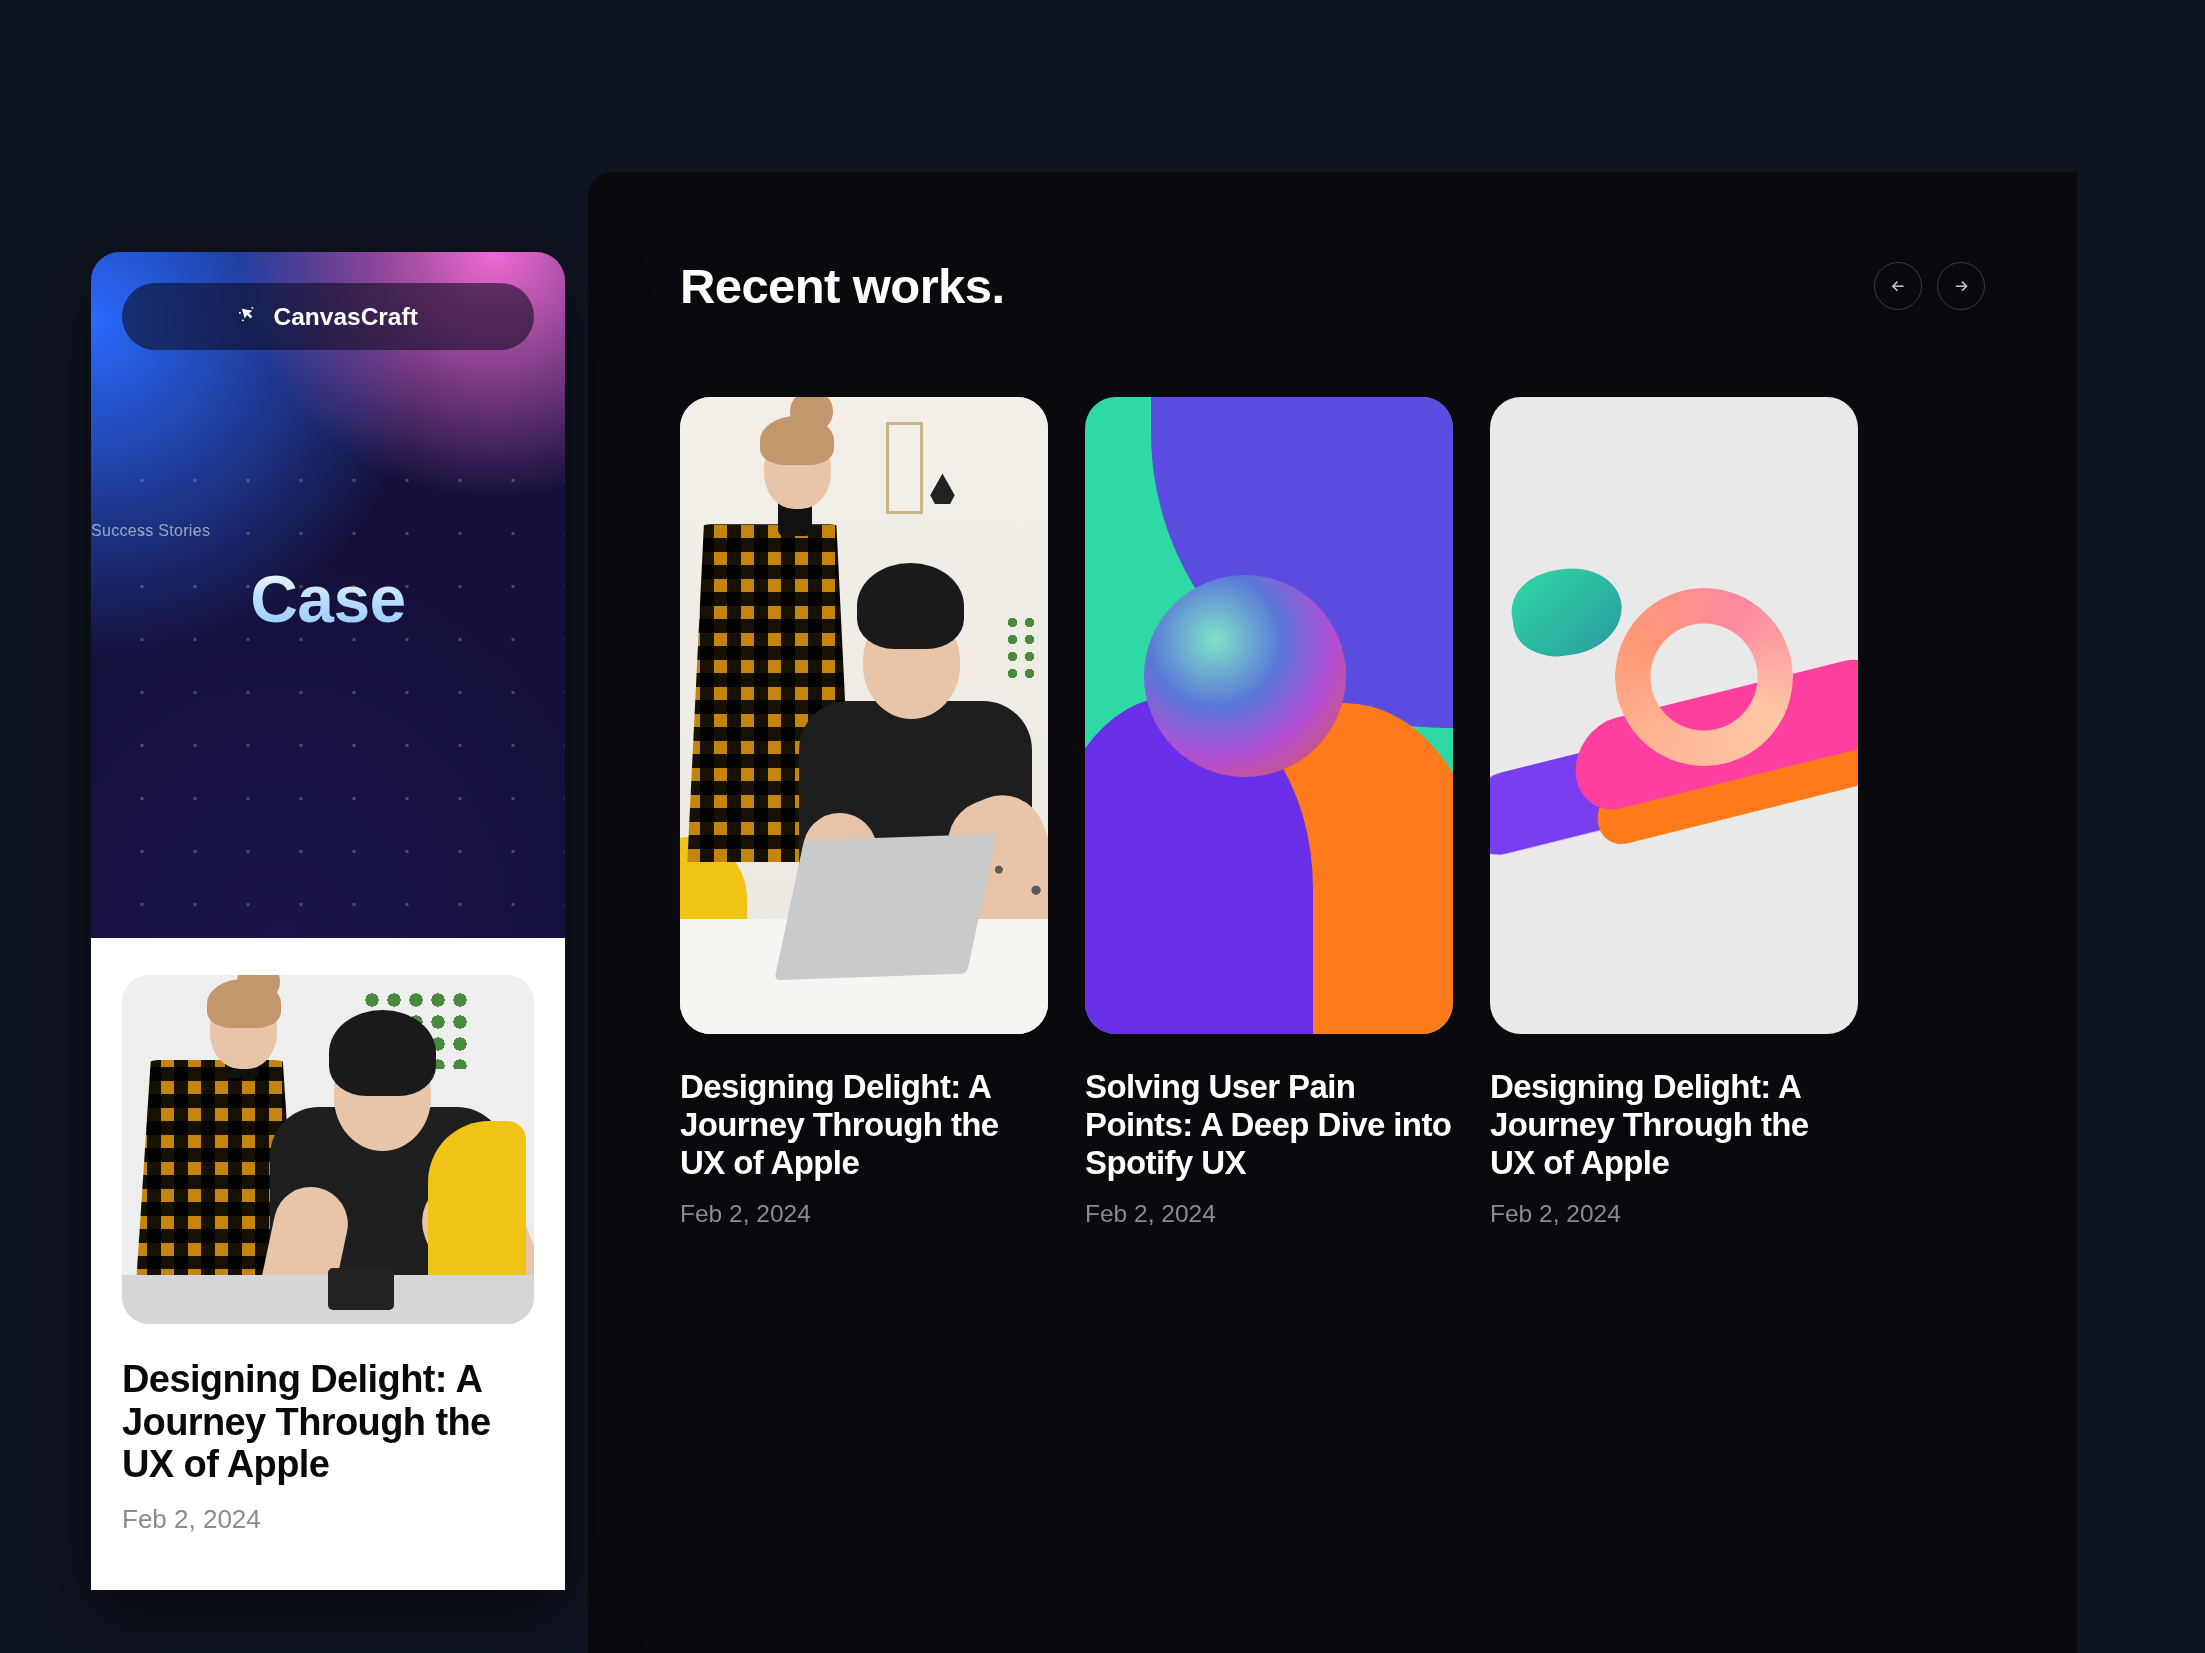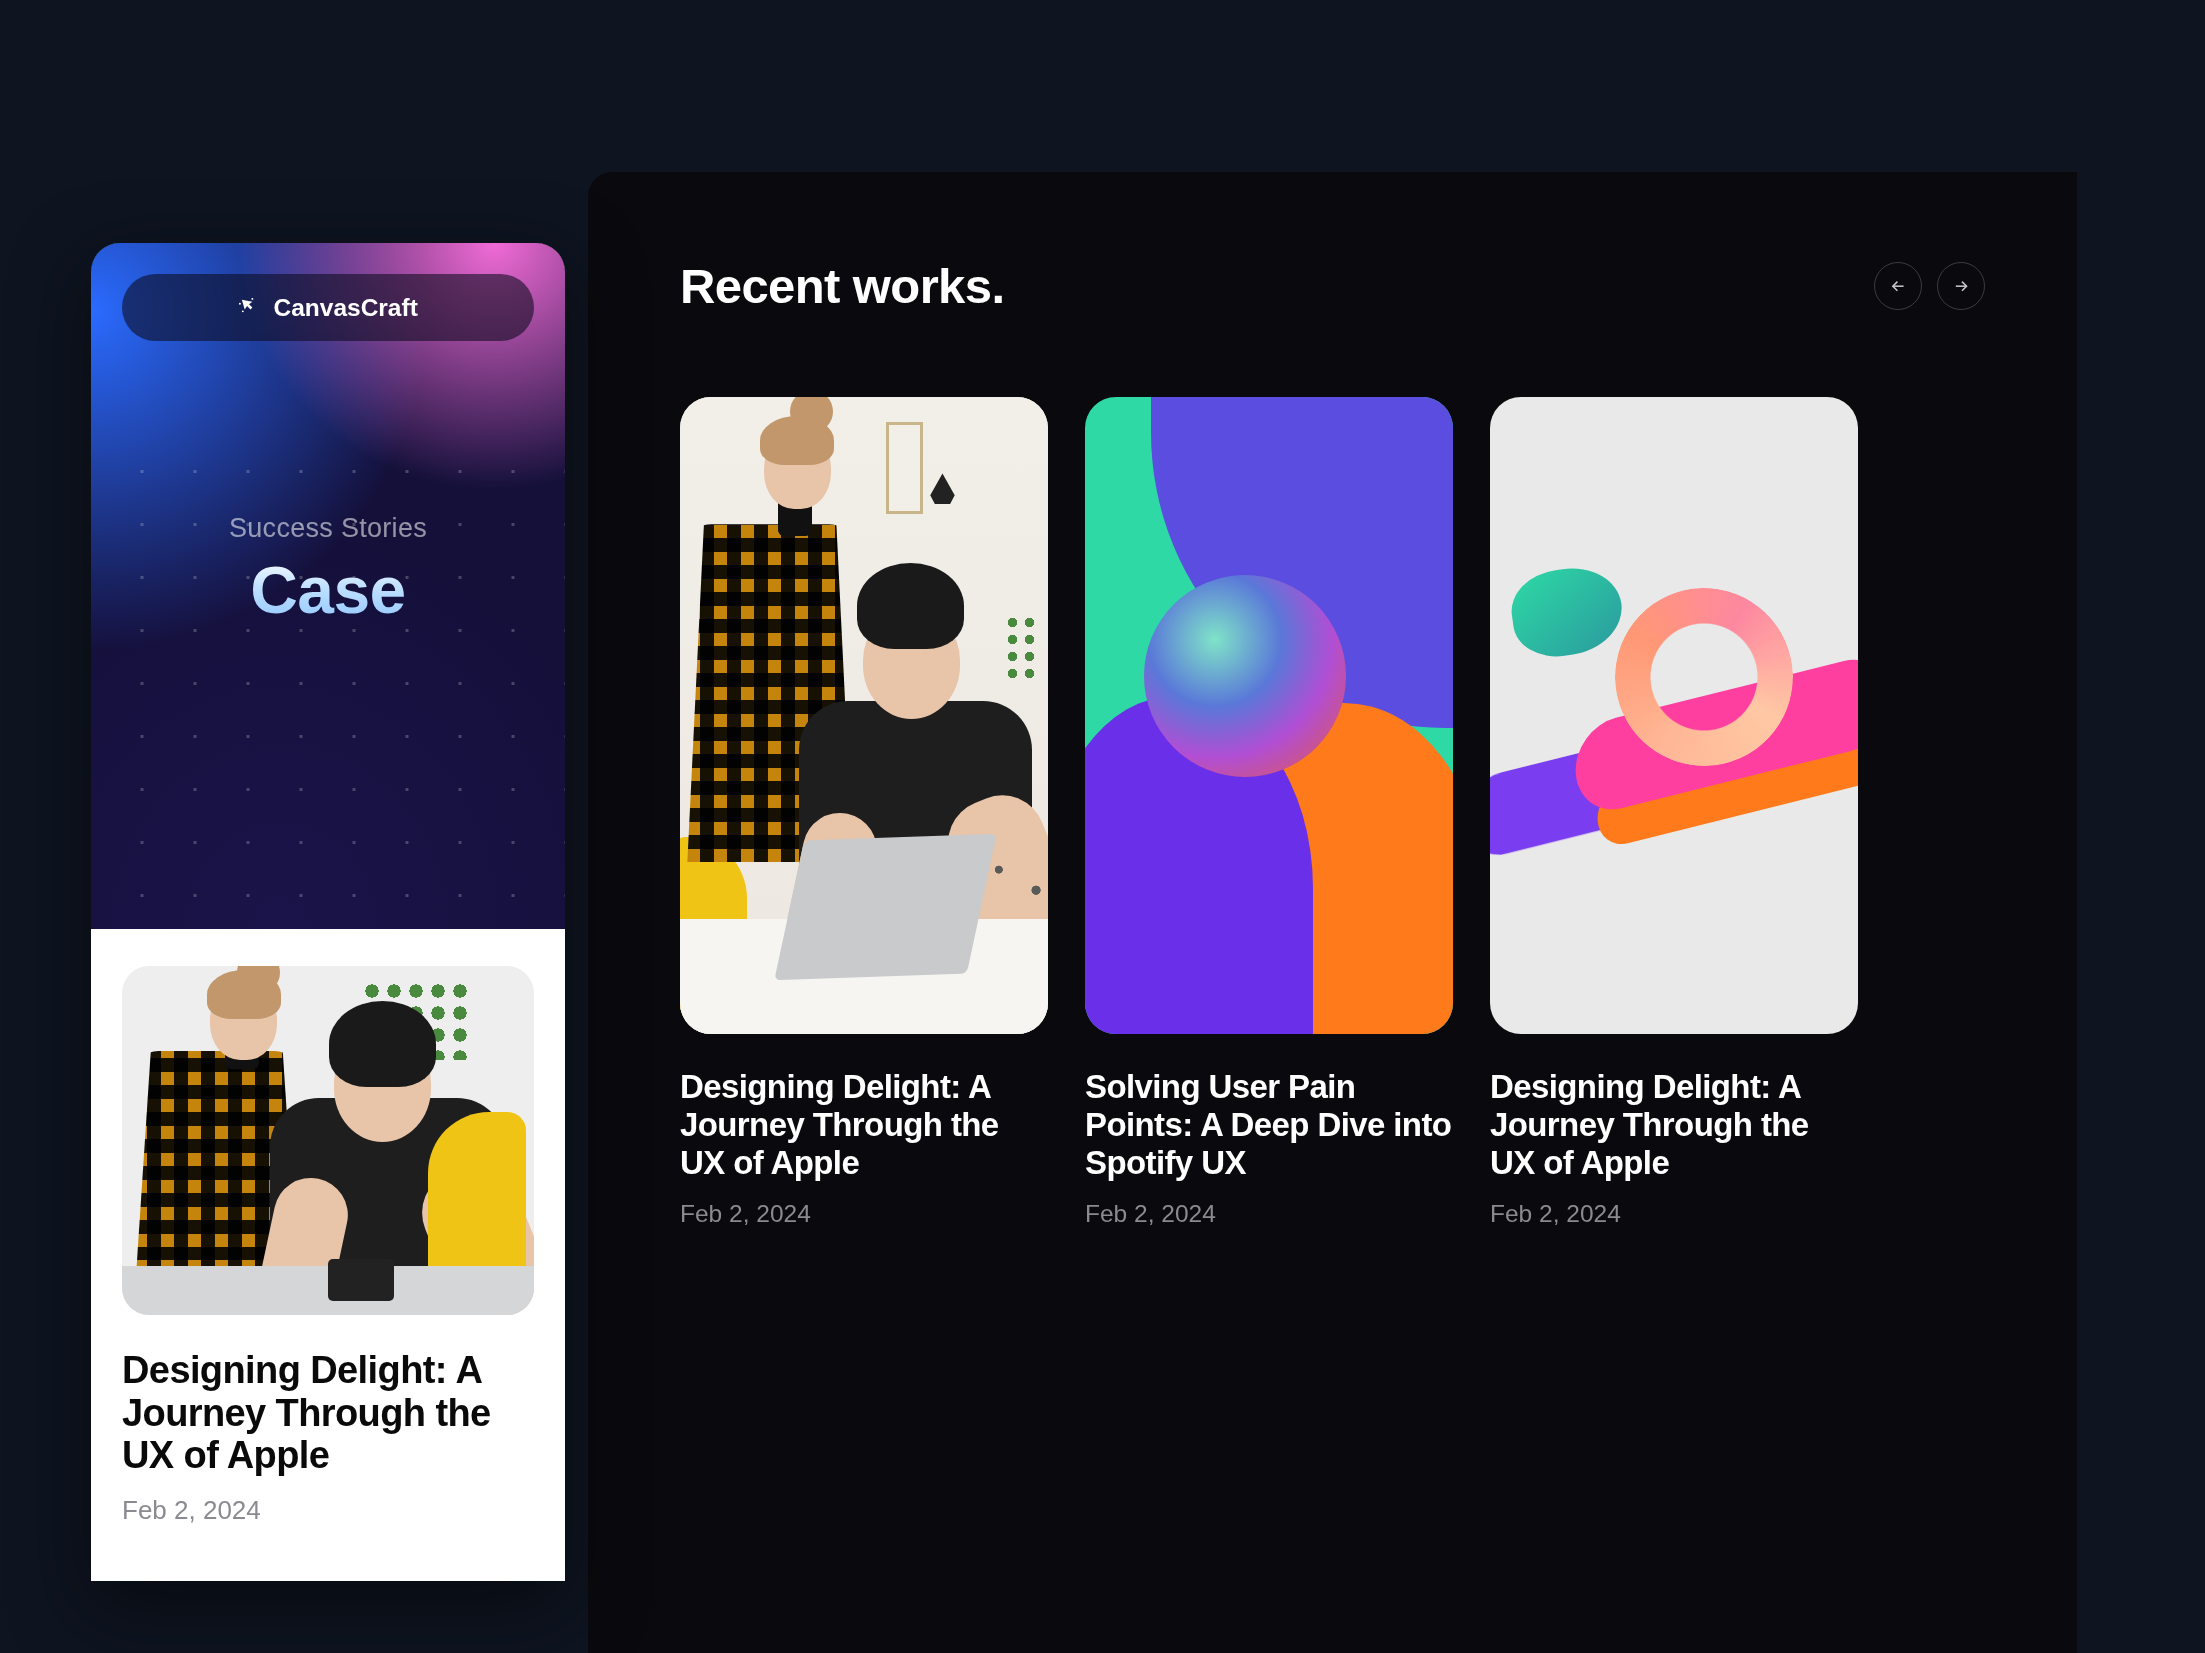--- a/index.html
+++ b/index.html
@@ -151,21 +151,21 @@
     -webkit-mask: radial-gradient(circle at 50% 50%, transparent 42%, #000 43%);
     mask: radial-gradient(circle at 50% 50%, transparent 42%, #000 43%);
     background: radial-gradient(rgba(0,0,0,0.25) 0.6px, transparent 0.6px) 0 0/3.7px 3.7px;
     opacity:.25;
   }
 
   
   .panel-left {
     position: absolute;
     left: 91px;
-    top: 243px;
+    top: 252px;
     width: 474px;
     border-radius: 29px 29px 0 0;
     overflow: hidden;
     box-shadow: 0 24.5px 74px rgba(0,0,0,0.5);
     background:#84cc16;
   }
   .pl-hero {
     height: 686px;
     position: relative;
     background:
@@ -187,22 +187,22 @@
     height:67px; border-radius:37px;
     background: rgba(12,10,30,0.58);
     display:flex; align-items:center; justify-content:center; gap:12.3px;
     color:#fff; font-weight:700; font-size:24.5px;
     backdrop-filter: blur(2.5px);
     cursor:pointer;
   }
   .pl-brand svg{ width:23px; height:23px; }
   .pl-eyebrow {
     position:absolute; left:0; right:0; top:270px;
-    text-align:center; color:rgba(255,255,255,0.55);
-    font-size:27px; letter-spacing:0.3px;
+    color:rgba(255,255,255,0.55);
+    font-size:16px; letter-spacing:0.3px;
   }
   .pl-title {
     position:absolute; left:0; right:0; top:312px;
     text-align:center;
     font-size:66px; line-height:1.08; font-weight:800; letter-spacing:-0.6px;
     background: linear-gradient(180deg,#ffffff 0%, #bfe0ff 45%, #8fc6ff 100%);
     -webkit-background-clip:text; background-clip:text; color:transparent;text-decoration:underline;
   }
 
   .pl-body { background:#fff; padding:37px 31px 55px; }

